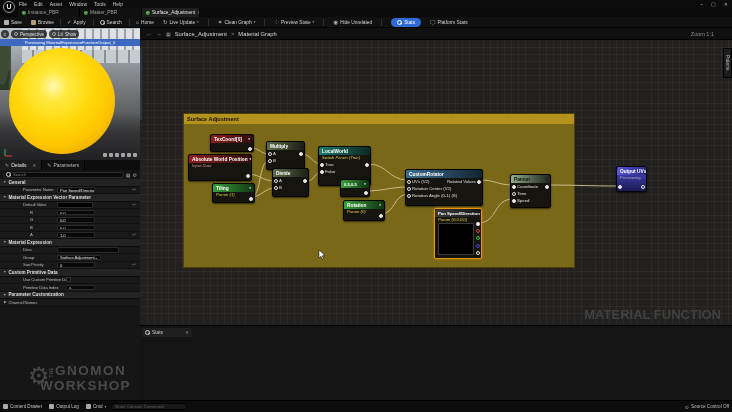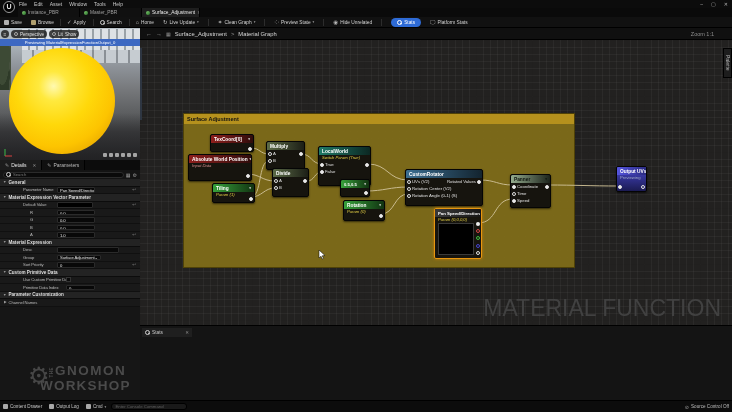--- a/index.html
+++ b/index.html
@@ -80,21 +80,21 @@
     background-color:#222120;
     background-image:
       linear-gradient(rgba(255,255,255,0.04) 1px, transparent 1px),
       linear-gradient(90deg, rgba(255,255,255,0.04) 1px, transparent 1px),
       linear-gradient(rgba(0,0,0,0.3) 1px, transparent 1px),
       linear-gradient(90deg, rgba(0,0,0,0.3) 1px, transparent 1px);
     background-size:7px 7px, 7px 7px, 56px 56px, 56px 56px; }
 
   #palettetab { position:absolute; right:0; top:8px; width:9px; height:30px; background:#1d1d1d; border:1px solid #000; color:#b8b8b8; font-size:5px; writing-mode:vertical-rl; text-align:center; z-index:9; }
 
-  #watermark { position:absolute; right:11px; bottom:3px; font-size:23px; font-weight:normal; color:#414141; z-index:1; }
+  #watermark { position:absolute; right:11px; bottom:3px; font-size:13px; font-weight:bold; color:#414141; z-index:1; }
 
   #comment { position:absolute; left:43px; top:73px; width:392px; height:155px; background:rgba(128,108,24,0.94); border:1px solid #4f4208; z-index:2; }
   #comment .ct { height:10px; background:#b5911d; display:flex; align-items:center; padding:0 3px; color:#111; font-size:5.5px; font-weight:bold; }
 
   #wires { position:absolute; left:0; top:0; width:592px; height:285px; z-index:3; }
 
   .node { position:absolute; background:rgba(14,14,14,0.93); border:1px solid #050505; border-radius:2px; z-index:4; box-shadow:0 1px 2px rgba(0,0,0,0.6); }
   .nt { height:8px; display:flex; align-items:center; padding:0 3px; font-size:4.8px; font-weight:bold; color:#fff; border-radius:1.5px 1.5px 0 0; white-space:nowrap; overflow:hidden; }
   .nt .nchev { margin-left:auto; font-size:3.5px; color:#ddd; padding-left:2px; }
   .nsub { font-size:4.2px; font-style:italic; color:#e3cf45; padding:0 3px; line-height:6px; white-space:nowrap; overflow:hidden; }

